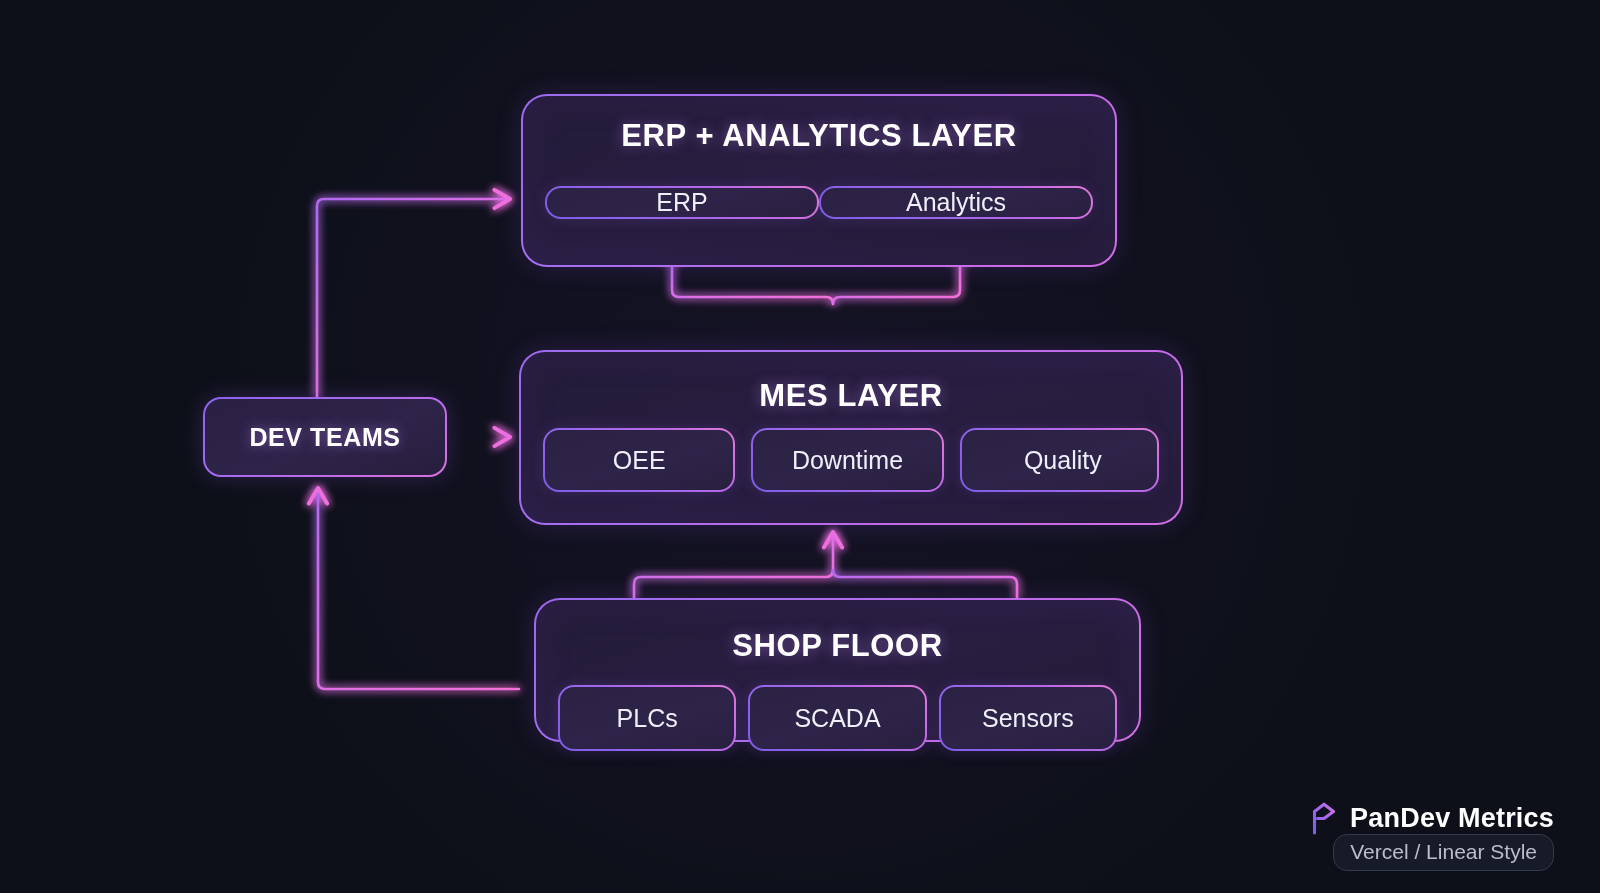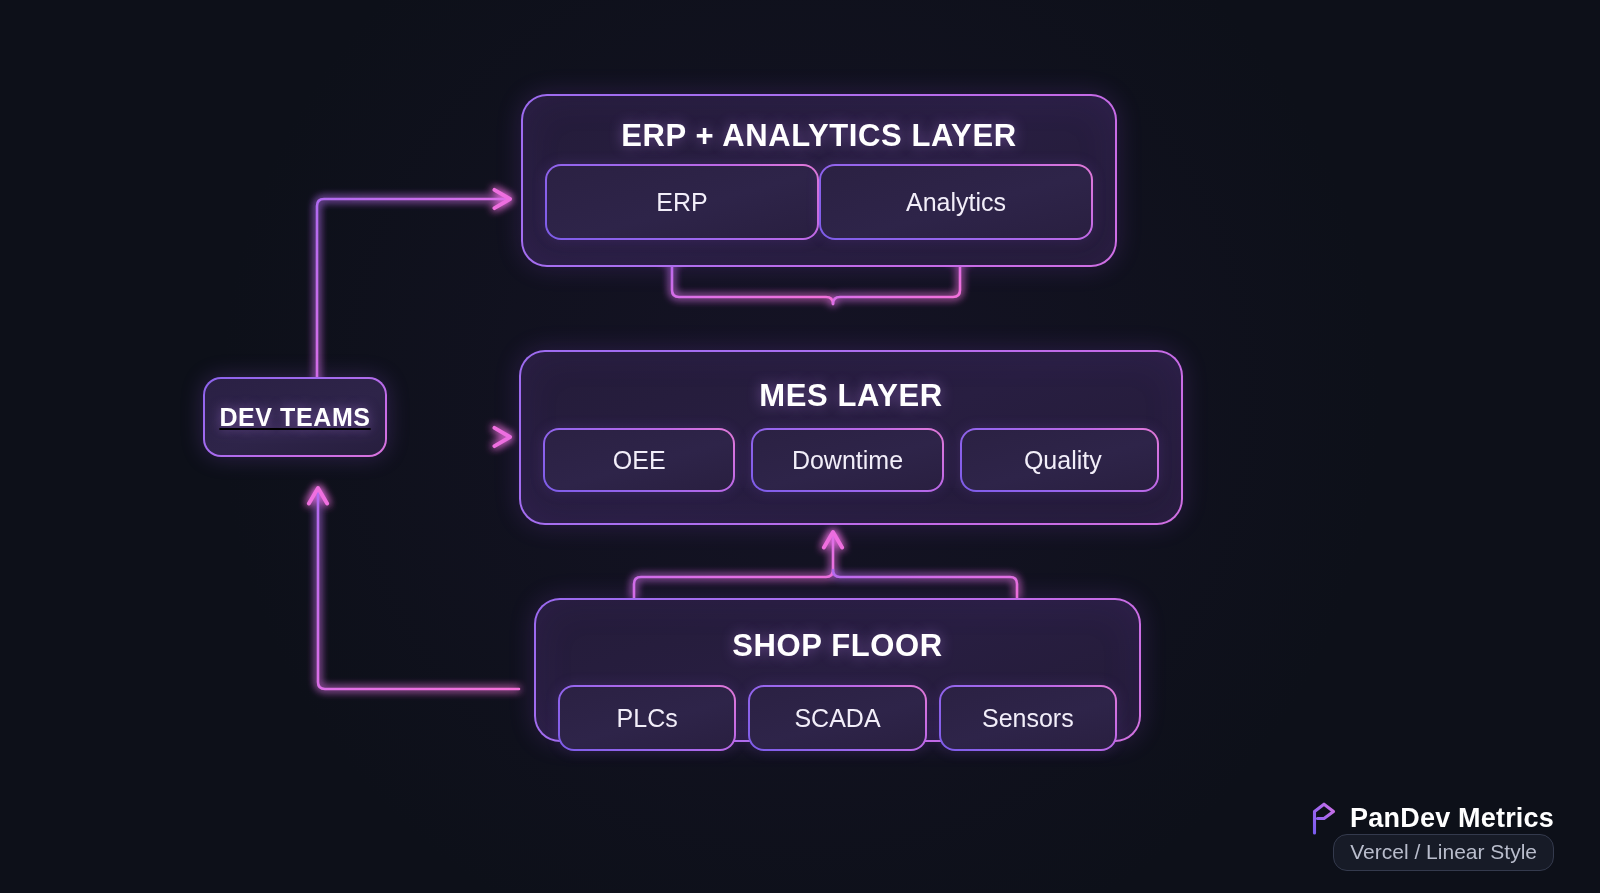--- a/index.html
+++ b/index.html
@@ -95,34 +95,33 @@
     font-size: 25px;
     display: flex;
     align-items: center;
     justify-content: center;
     box-shadow: 0 0 14px rgba(150,90,230,0.18);
   }
 
   
   #dev-teams {
     position: absolute;
-    left: 203px; top: 377px;
-    width: 184px; height: 80px;
+    left: 203px; top: 397px;
+    width: 244px; height: 80px;
     box-sizing: border-box;
     border-radius: 18px;
     border: 2px solid transparent;
     background:
       linear-gradient(160deg, #2a2044 0%, #2e2449 55%, #271e3e 100%) padding-box,
       linear-gradient(150deg, #8c63ec 0%, #a46bf0 40%, #c96ce6 75%, #d974dd 100%) border-box;
     display: flex;
     align-items: center;
     justify-content: center;
     z-index: 3;
     box-shadow: 0 0 22px rgba(150,90,230,0.25);
-    text-decoration: underline;
   }
   #dev-teams .lbl {
     color: #ffffff;
     font-weight: bold;
     font-size: 25px;
     letter-spacing: 0.6px;
     text-shadow: 0 0 12px rgba(200,140,255,0.5);
   }
 
   
@@ -193,21 +192,21 @@
       <path d="M634,598 L634,584 Q634,577 641,577 L826,577 Q833,577 833,570 L833,533" marker-end="url(#ah)"></path>
       <path d="M833,598 L833,577"></path>
       <path d="M1017,598 L1017,584 Q1017,577 1010,577 L840,577 Q833,577 833,570"></path>
 
       <path d="M519,689 L325,689 Q318,689 318,682 L318,489" marker-end="url(#ah)"></path>
     </g>
   </svg>
 
   <div class="layer-box erp" style="left:521px; top:94px; width:596px; height:173px;">
     <div class="layer-title">ERP + ANALYTICS LAYER</div>
-    <div class="chips" style="top:68px; height:76px; gap:0;">
+    <div class="chips" style="top:68px; height:76px; gap:0;align-items:center;">
       <div class="chip" style="flex:1;">
         <span>ERP</span>
       </div>
       <div class="chip" style="flex:1;">
         <span>Analytics</span>
       </div>
     </div>
   </div>
 
   <div class="layer-box mes" style="left:519px; top:350px; width:664px; height:175px;">

